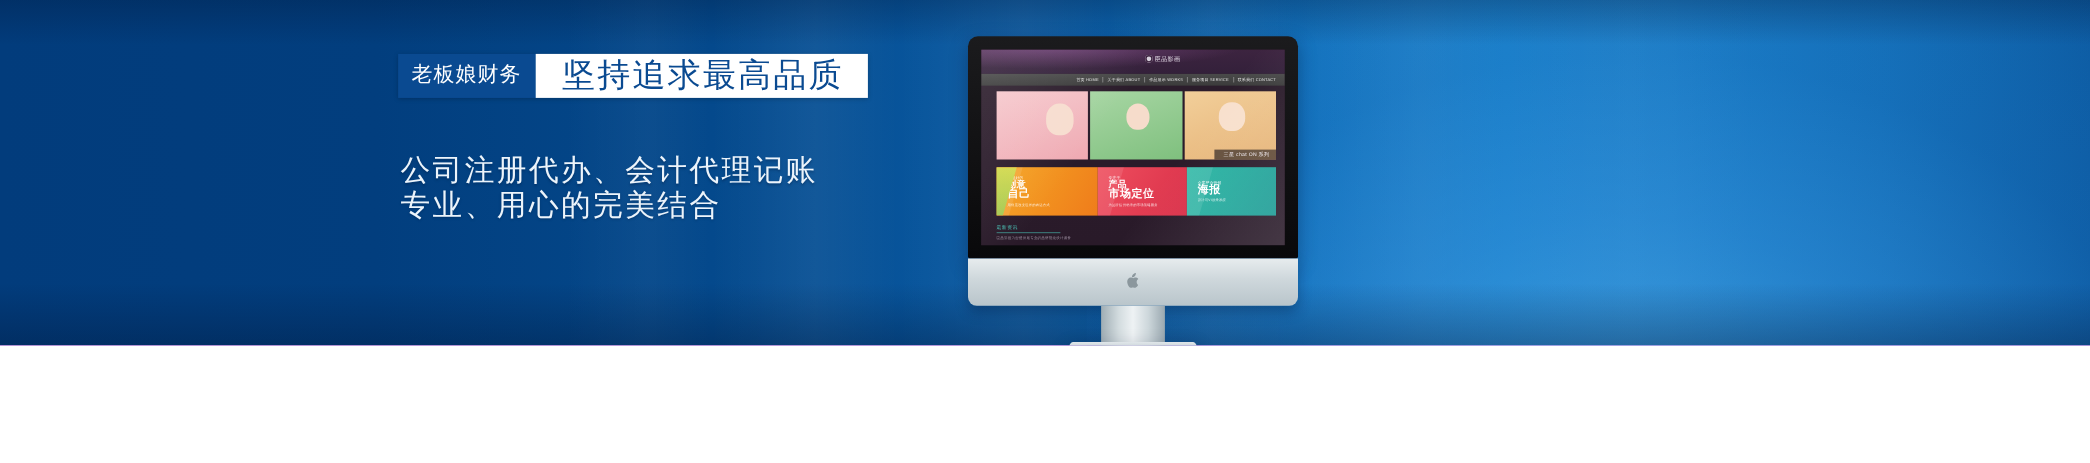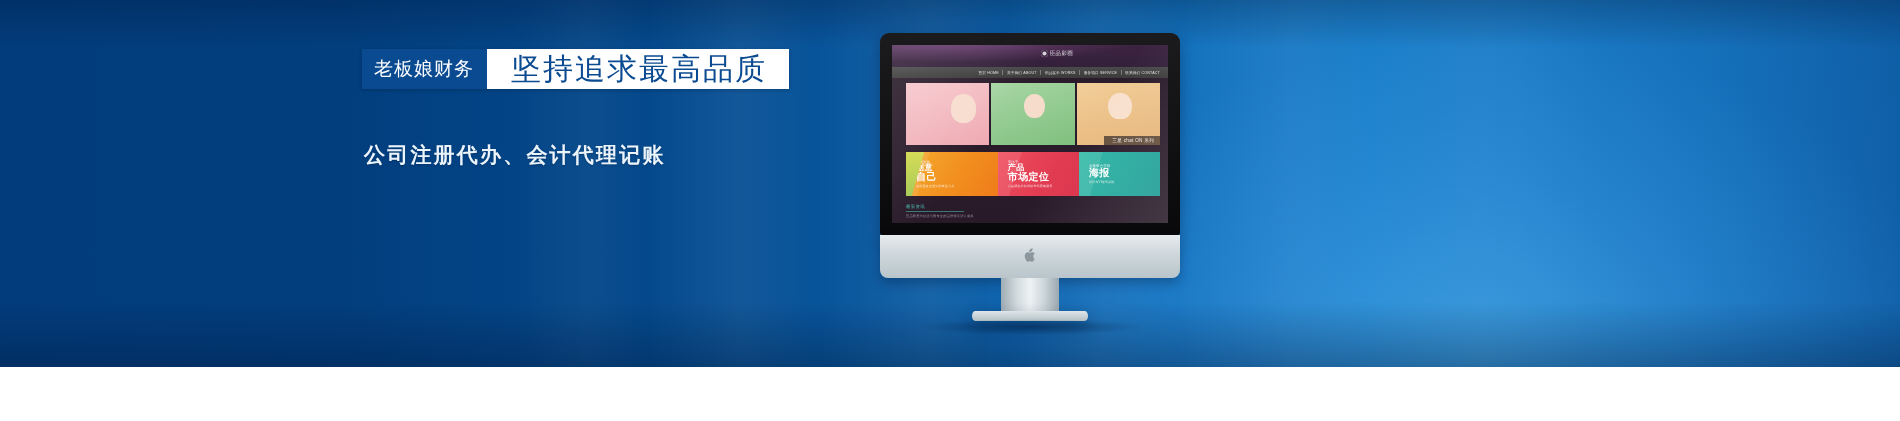--- a/index.html
+++ b/index.html
@@ -5,21 +5,21 @@
   * { margin:0; padding:0; box-sizing:border-box; }
   html, body {
     width:1900px; height:421px;
     overflow:hidden;
     font-family:"Liberation Sans", sans-serif;
   }
 
   
   #stage {
     position:relative;
-    width:1900px; height:367px;
+    width:1900px; height:314px;
     background:#d946ef;
     overflow:hidden;
   }
 
   
   .bg-base {
     position:absolute; inset:0;
     background:
       linear-gradient(90deg,
         #023c7c 0%,
@@ -100,27 +100,27 @@
     font-size:30px; line-height:40px;
     letter-spacing:2px;
     padding:0 22px 0 24px;
     white-space:nowrap;
     font-weight:400;
   }
 
   .lines { position:absolute; left:2px; top:140px; }
   .line {
     color:#ecf4fb;
-    font-size:21px;
+    font-size:27px;
     letter-spacing:2.2px;
     line-height:30px;
     margin-bottom:1px;
     white-space:nowrap;
     text-shadow:0 1px 2px rgba(0,25,60,.35);
-    font-weight:700;
+    font-weight:400;
   }
 
   
   .imac { position:absolute; left:880px; top:33px; width:300px; height:272px; }
 
   .imac-bezel {
     position:absolute; left:0; top:0;
     width:300px; height:202px;
     background:linear-gradient(180deg,#1b1b1d 0%, #111113 55%, #09090b 100%);
     border-radius:9px 9px 2px 2px;
@@ -286,20 +286,21 @@
 
   <div class="copy">
 
     <div class="tagline">
       <div class="brand">老板娘财务</div>
       <div class="slogan">坚持追求最高品质</div>
     </div>
 
     <div class="lines">
       <div class="line">公司注册代办、会计代理记账</div>
+      <div class="line">专业、用心的完美结合</div>
     </div>
 
   </div>
 
   <div class="imac">
 
     <div class="imac-bezel">
       <div class="imac-screen">
 
         <div class="site-top">

